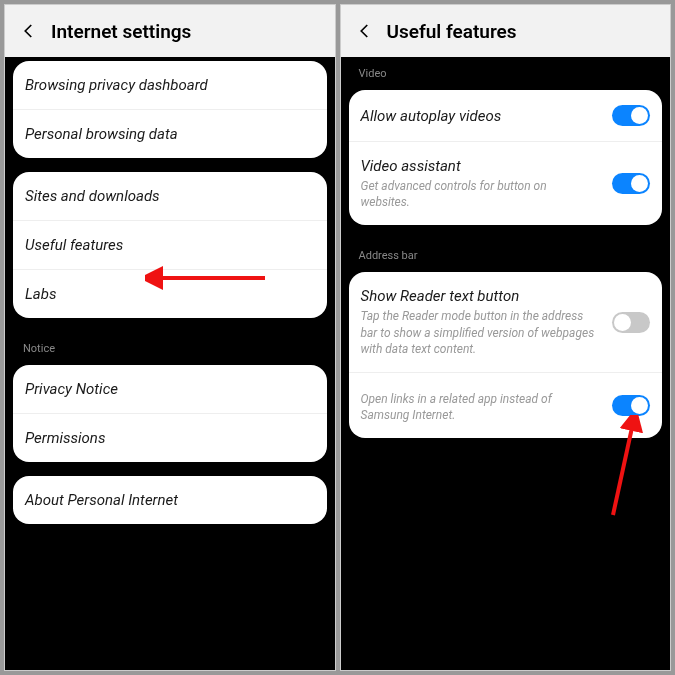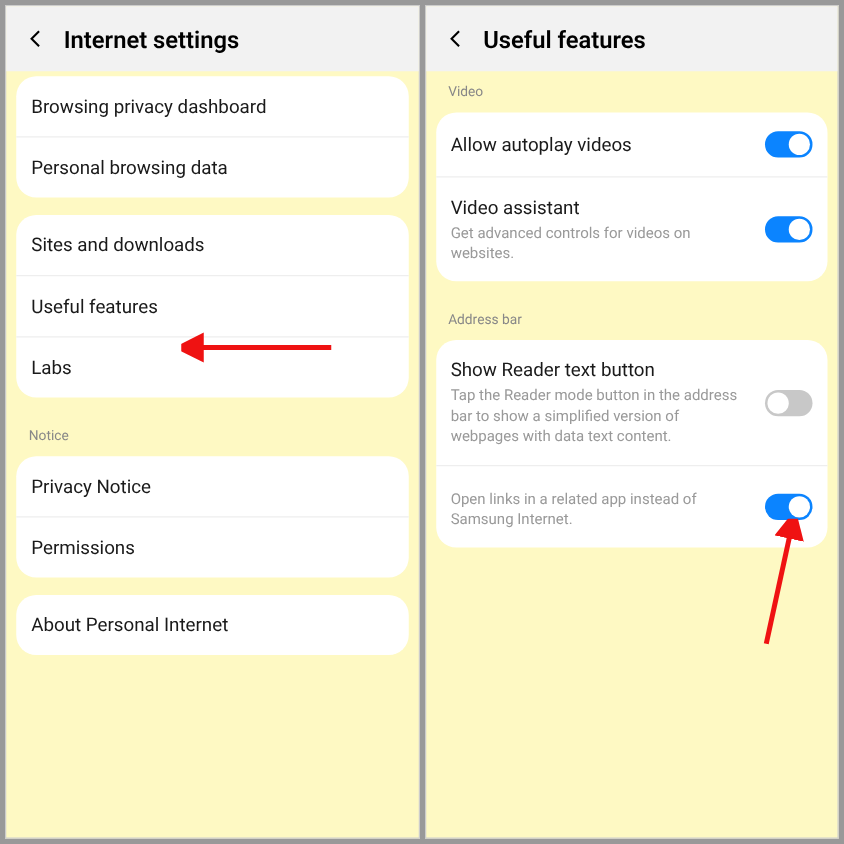--- a/index.html
+++ b/index.html
@@ -7,21 +7,21 @@
       width: 675px;
       height: 675px;
       background: #999;
       display: flex;
       gap: 4px;
       padding: 4px;
       font-family: -apple-system, BlinkMacSystemFont, "Segoe UI", Roboto, sans-serif;
     }
     .screen {
       flex: 1;
-      background: #fef9c3;
+      background: #000000;
       display: flex;
       flex-direction: column;
       border: 1px solid #ccc;
       position: relative;
     }
     .header {
       display: flex;
       align-items: center;
       padding: 14px 16px 14px 12px;
       background: #f2f2f2;
@@ -42,20 +42,21 @@
     .content { flex: 1; overflow: hidden; }
     .section-label {
       font-size: 11px;
       color: #888;
       padding: 10px 18px 6px;
     }
     .card {
       background: #fff;
       border-radius: 16px;
       margin: 4px 8px 14px 8px;
+      font-style: italic;
     }
     .row {
       padding: 15px 12px;
       display: flex;
       align-items: center;
       justify-content: space-between;
       border-bottom: 1px solid #eee;
     }
     .row:last-child { border-bottom: none; align-items: center; }
     .row-text { flex: 1; }
@@ -192,21 +193,21 @@
         <div class="row-text">
             <div class="row-title">Allow autoplay videos</div>
           </div>
         <div class="toggle on">
             <div class="toggle-knob"></div>
           </div>
       </div>
       <div class="row">
         <div class="row-text">
           <div class="row-title">Video assistant</div>
-          <div class="row-desc">Get advanced controls for videos on websites.</div>
+          <div class="row-desc">Get advanced controls for button on websites.</div>
         </div>
         <div class="toggle on">
             <div class="toggle-knob"></div>
           </div>
       </div>
     </div>
     <div class="section-label">Address bar</div>
     <div class="card">
       <div class="row">
         <div class="row-text">

